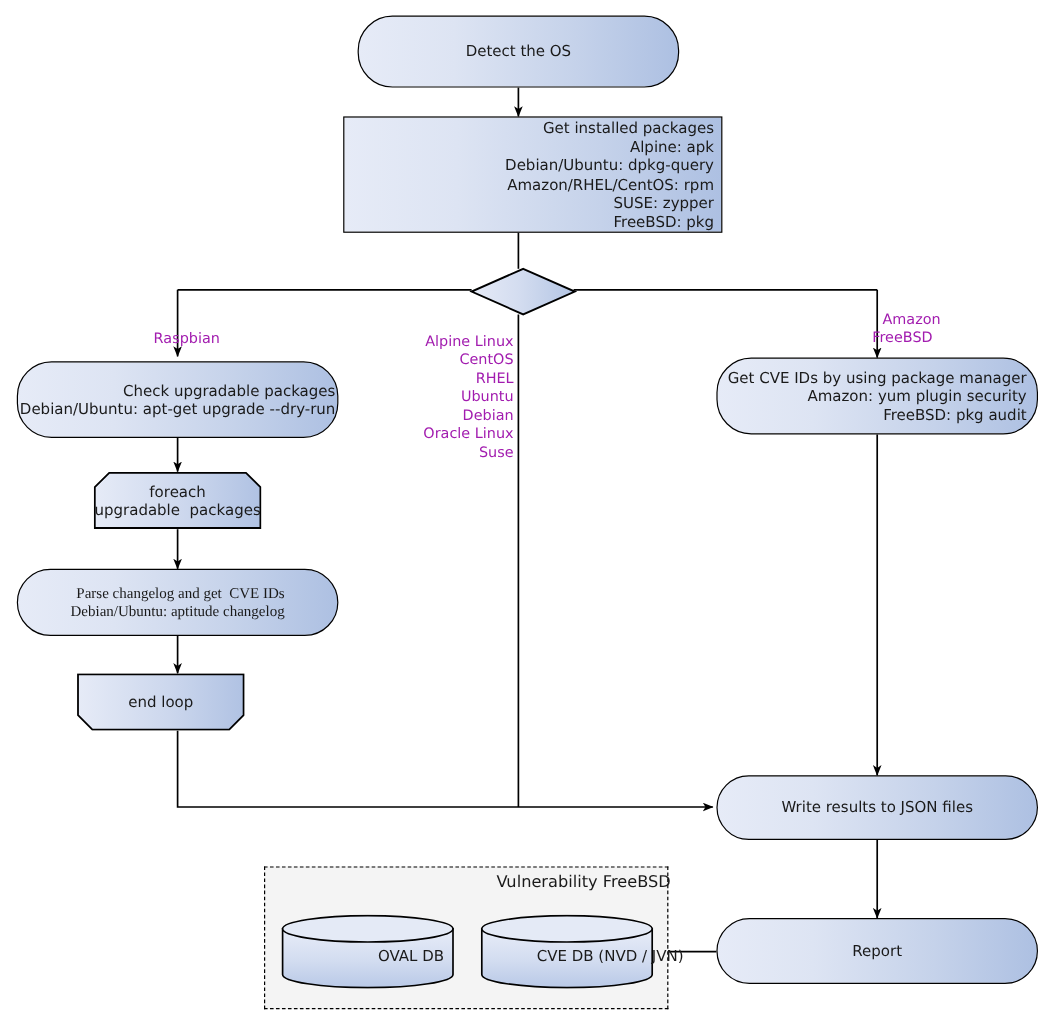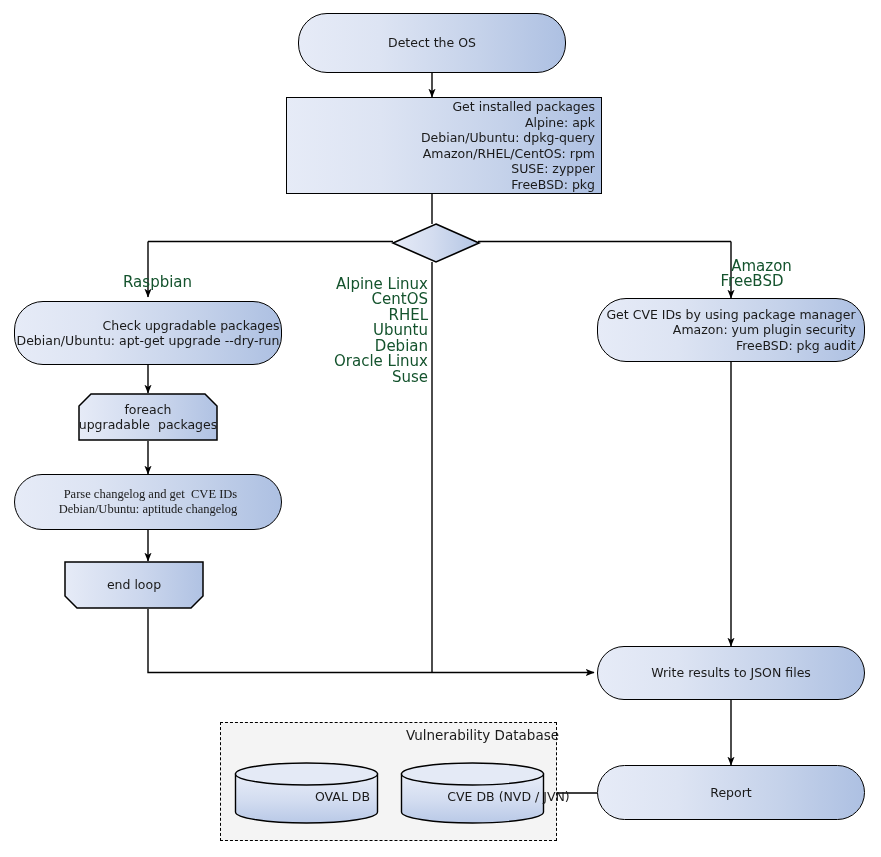--- a/index.html
+++ b/index.html
@@ -60,23 +60,23 @@
     white-space: pre;
     text-align: center;
     color: #1a1a1a;
     border-radius: 14px;
   }
   .loop > .loop-label { position: relative; z-index: 3; }
   .loop > svg { position: absolute; left: 0; top: 0; }
 
   .edge-label {
     position: absolute;
-    font-size: 15px;
+    font-size: 12px;
     line-height: 15.5px;
-    color: #14532d;
+    color: #a21caf;
     white-space: pre;
     z-index: 2;
   }
   .lbl-center { text-align: center; }
   .lbl-right  { text-align: right; }
 
   .group-box {
     position: absolute;
     box-sizing: border-box;
     border: 1.6px dashed #000000;
@@ -243,21 +243,21 @@
   </div>
 
   <div class="edge-label lbl-center" style="left:692px; top:243px; width:120px;">
     <span>Amazon
 FreeBSD</span>
   </div>
 
   <div class="group-box" style="left:220px; top:722px; width:337px; height:119px;"></div>
 
   <div class="group-title" style="left:337px; top:727px; width:222px;">
-    <span>Vulnerability Database</span>
+    <span>Vulnerability FreeBSD</span>
   </div>
 
   <div class="cyl" style="left:234px; top:762px; width:145px; height:62px;">
     <svg width="145" height="62" viewBox="0 0 145 62">
       <defs>
         <linearGradient id="cgradA" x1="0" y1="0" x2="0" y2="1">
           <stop offset="0%" stop-color="#e8edf8"></stop>
           <stop offset="55%" stop-color="#d2dcf0"></stop>
           <stop offset="100%" stop-color="#b9c9e7"></stop>
         </linearGradient>

